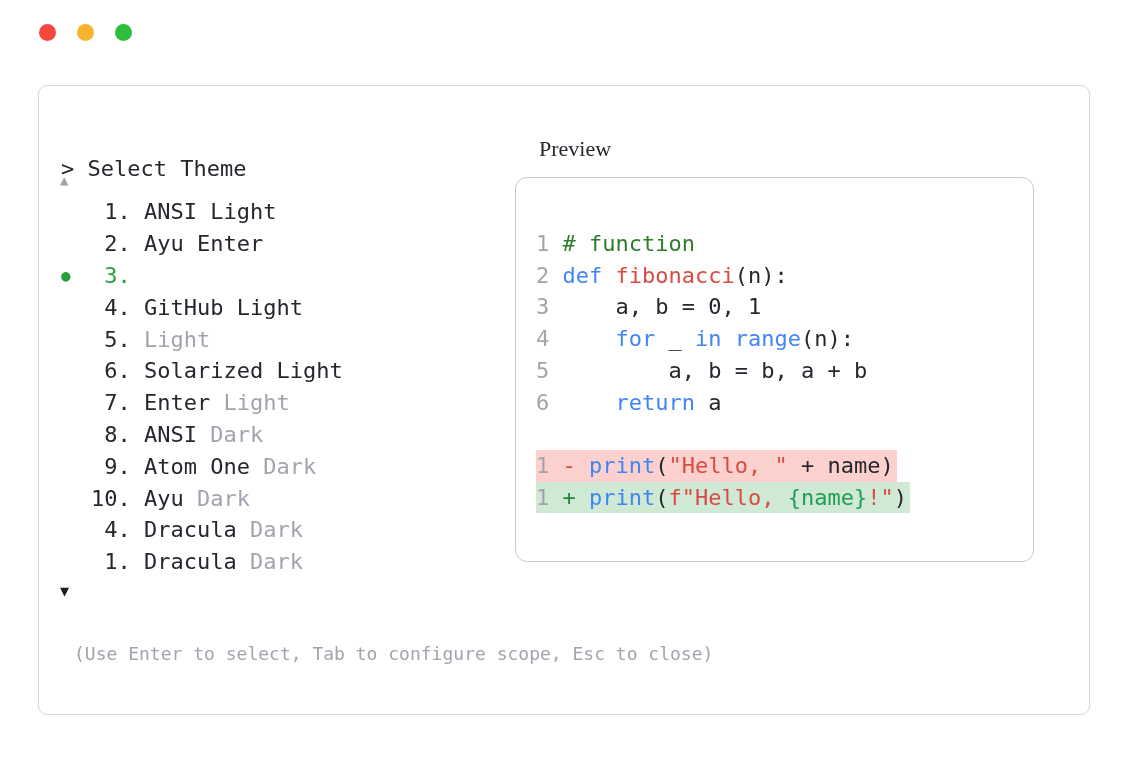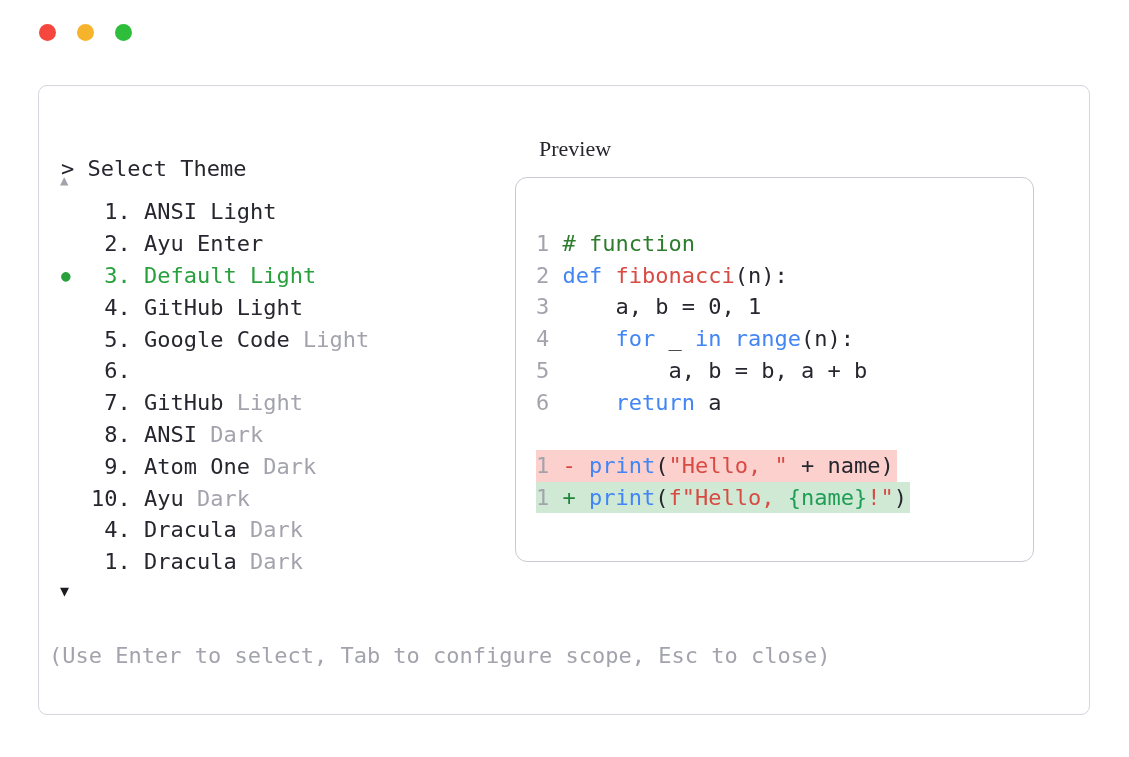--- a/index.html
+++ b/index.html
@@ -30,21 +30,21 @@
 
   .theme-list { position: absolute; left: 22px; top: 110px; margin: 0; padding: 0; list-style: none; font-size: 22px; }
   .theme-item { display: flex; height: 31.8px; align-items: center; white-space: pre; }
   .bullet { display: inline-block; width: 30px; font-size: 16px; color: var(--selected-green); }
   .num { display: inline-block; width: 3ch; text-align: right; }
   .tname { margin-left: 1ch; }
   .dim-suffix { color: var(--dim); }
   .theme-item.selected .num,
   .theme-item.selected .tname { color: var(--selected-green); }
 
-  .footer-hint { position: absolute; left: 10px; top: 557px; font-size: 22px; color: var(--dim); white-space: pre; }
+  .footer-hint { position: absolute; left: 35px; top: 557px; font-size: 18px; color: var(--dim); white-space: pre; }
 
   .preview-title { position: absolute; left: 500px; top: 50px; font-size: 22px; font-family: Liberation Serif, serif; }
   .preview-box {
     position: absolute; left: 476px; top: 91px;
     width: 519px; height: 385px;
     border: 1px solid #c9c9d2;
     border-radius: 12px;
     background: #ffffff;
   }
   .code { margin: 0; padding: 50px 0 0 20px; font-size: 22px; line-height: 31.7px; font-family: inherit; }
@@ -76,25 +76,25 @@
 
   <div class="panel">
 
     <div class="picker-title">&gt; Select Theme</div>
 
     <div class="scroll-up">▲</div>
 
     <ul class="theme-list">
         <li class="theme-item"><span class="bullet"></span><span class="num">1.</span><span class="tname">ANSI Light</span></li>
         <li class="theme-item"><span class="bullet"></span><span class="num">2.</span><span class="tname">Ayu Enter</span></li>
-        <li class="theme-item selected"><span class="bullet">●</span><span class="num">3.</span><span class="tname">Default Light</span></li>
+        <li class="theme-item selected"><span class="bullet">●</span><span class="num">3.</span></li>
         <li class="theme-item"><span class="bullet"></span><span class="num">4.</span><span class="tname">GitHub Light</span></li>
-        <li class="theme-item"><span class="bullet"></span><span class="num">5.</span><span class="tname">Google Code</span><span class="dim-suffix"> Light</span></li>
-        <li class="theme-item"><span class="bullet"></span><span class="num">6.</span></li>
-        <li class="theme-item"><span class="bullet"></span><span class="num">7.</span><span class="tname">GitHub</span><span class="dim-suffix"> Light</span></li>
+        <li class="theme-item"><span class="bullet"></span><span class="num">5.</span><span class="dim-suffix"> Light</span></li>
+        <li class="theme-item"><span class="bullet"></span><span class="num">6.</span><span class="tname">Solarized Light</span></li>
+        <li class="theme-item"><span class="bullet"></span><span class="num">7.</span><span class="tname">Enter</span><span class="dim-suffix"> Light</span></li>
         <li class="theme-item"><span class="bullet"></span><span class="num">8.</span><span class="tname">ANSI</span><span class="dim-suffix"> Dark</span></li>
         <li class="theme-item"><span class="bullet"></span><span class="num">9.</span><span class="tname">Atom One</span><span class="dim-suffix"> Dark</span></li>
         <li class="theme-item"><span class="bullet"></span><span class="num">10.</span><span class="tname">Ayu</span><span class="dim-suffix"> Dark</span></li>
         <li class="theme-item"><span class="bullet"></span><span class="num">4.</span><span class="tname">Dracula</span><span class="dim-suffix"> Dark</span></li>
         <li class="theme-item"><span class="bullet"></span><span class="num">1.</span><span class="tname">Dracula</span><span class="dim-suffix"> Dark</span></li>
       </ul>
 
     <div class="scroll-down">▼</div>
 
     <div class="footer-hint">(Use Enter to select, Tab to configure scope, Esc to close)</div>

